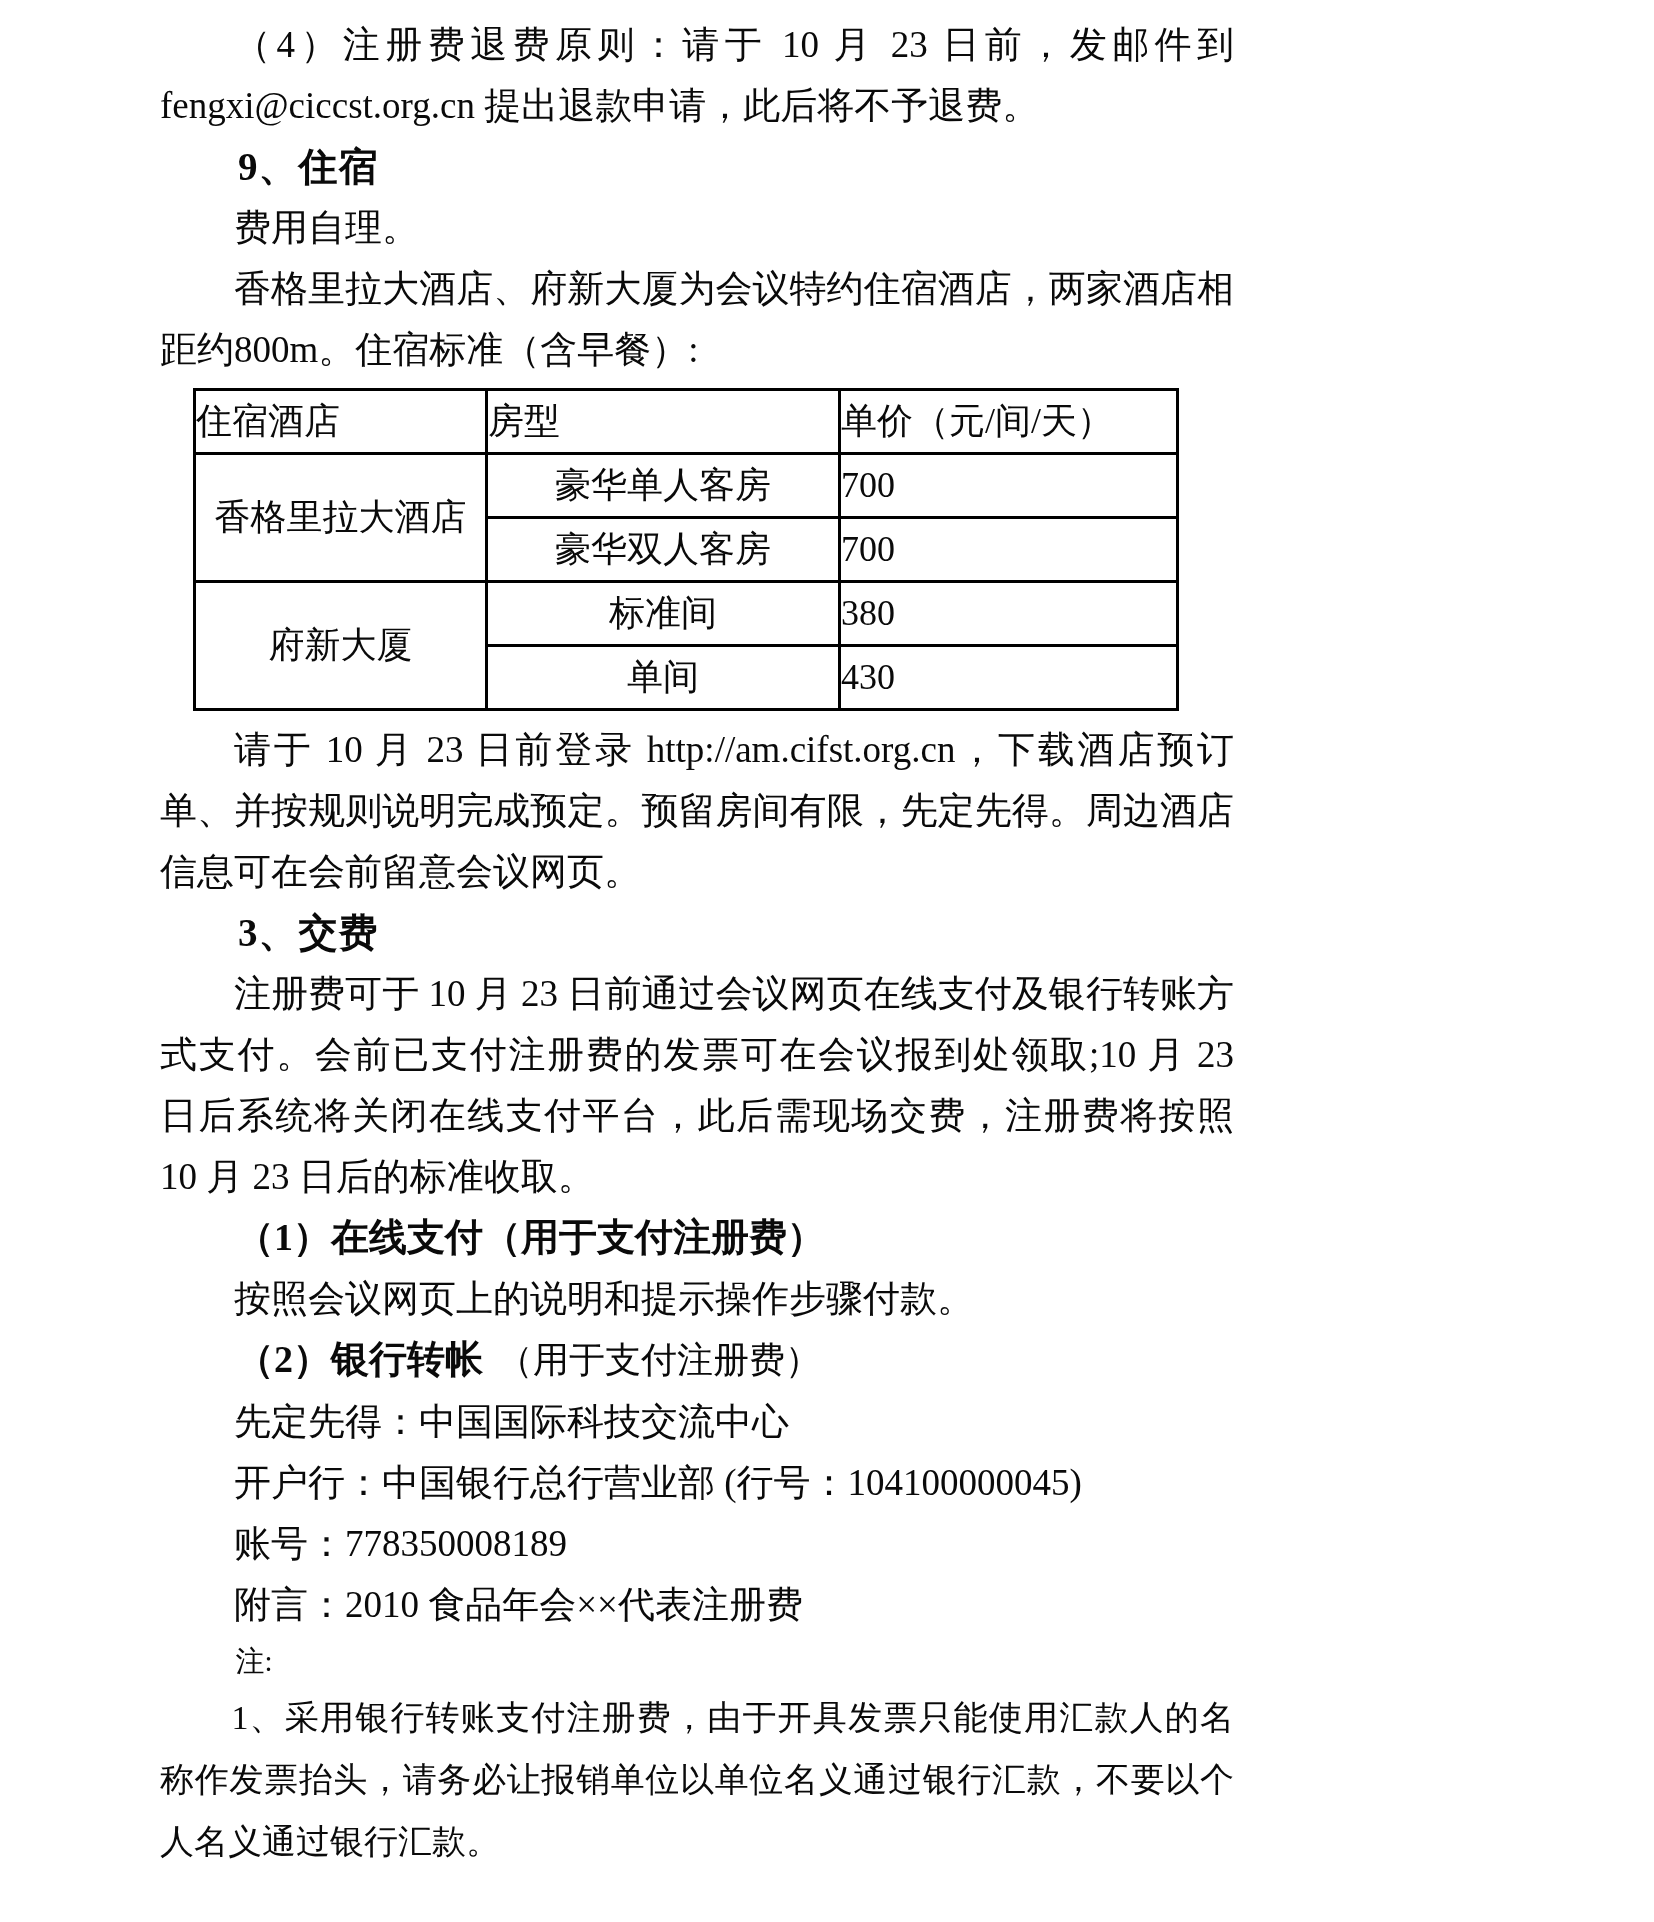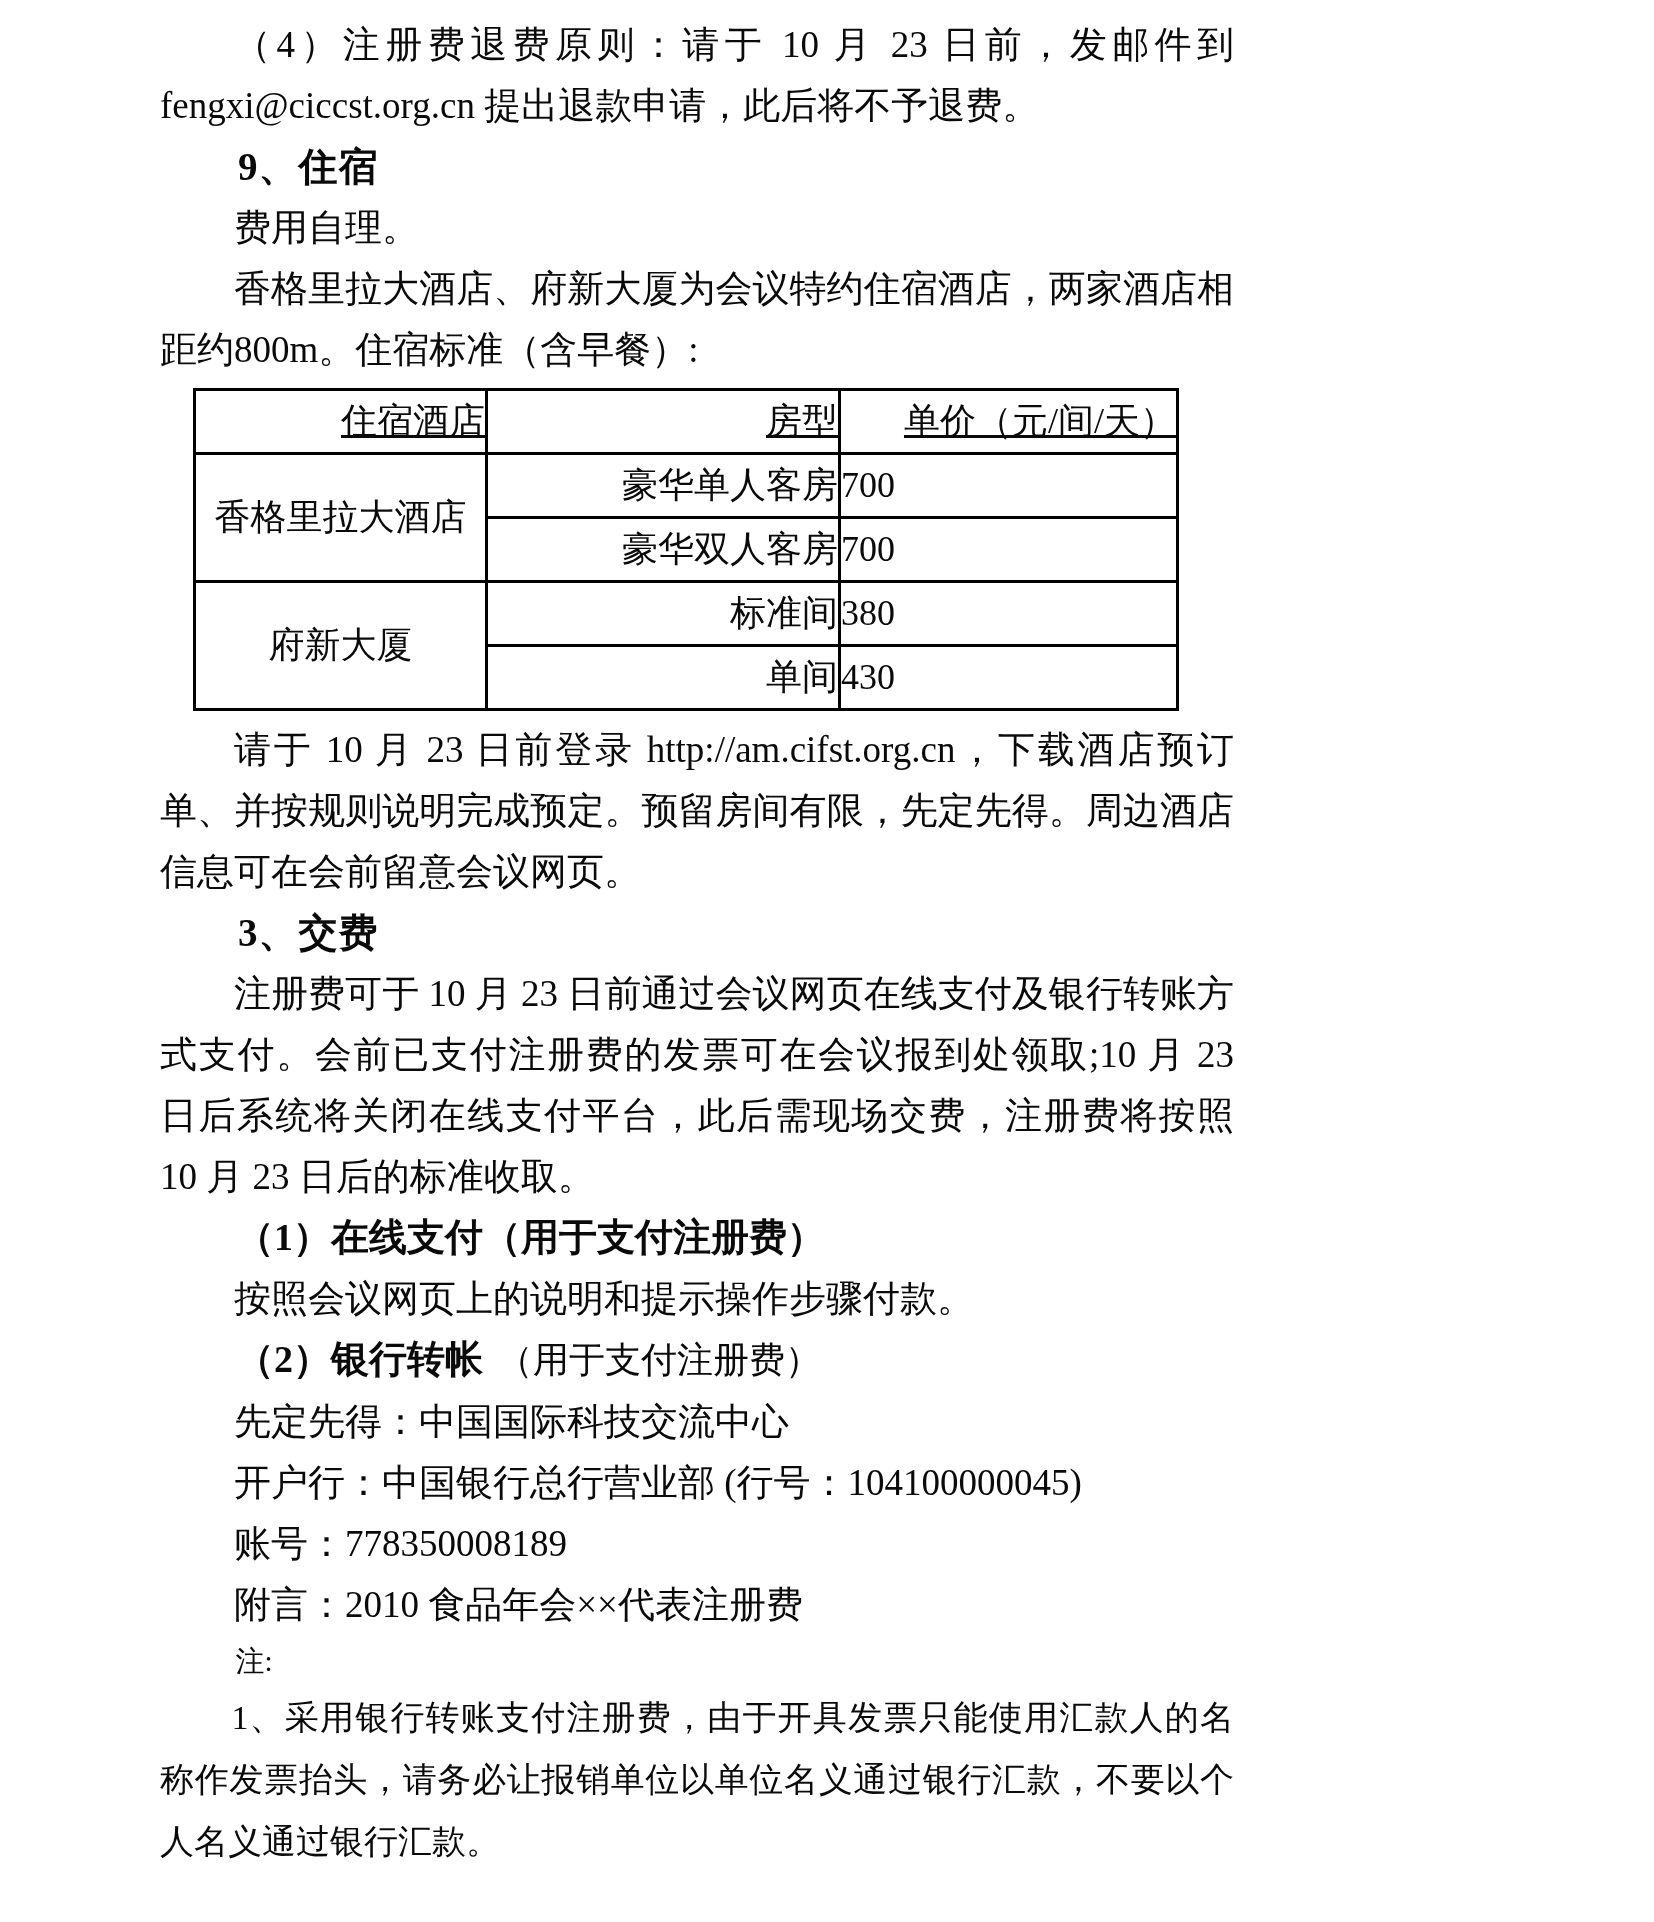--- a/index.html
+++ b/index.html
@@ -55,23 +55,23 @@
   table.hotel-table col.c1 { width: 292px; }
   table.hotel-table col.c2 { width: 353px; }
   table.hotel-table col.c3 { width: 338px; }
   table.hotel-table th,
   table.hotel-table td {
     border: 3px solid #000000;
     height: 60px;
     padding: 0;
     font-weight: normal;
   }
-  table.hotel-table th { text-align: right; text-decoration: underline; }
+  table.hotel-table th { text-align: left; }
   td.cell-hotel { text-align: center; }
-  td.cell-room  { text-align: right; padding-left: 16px; }
+  td.cell-room  { text-align: center; padding-left: 16px; }
   td.cell-price { text-align: left; padding-left: 12px; }
   .note-label {
     font-size: 29px;
     text-indent: 2.6em;
     line-height: 52px;
     margin-top: 6px;
   }
   .note {
     font-size: 34px;
     line-height: 62px;

